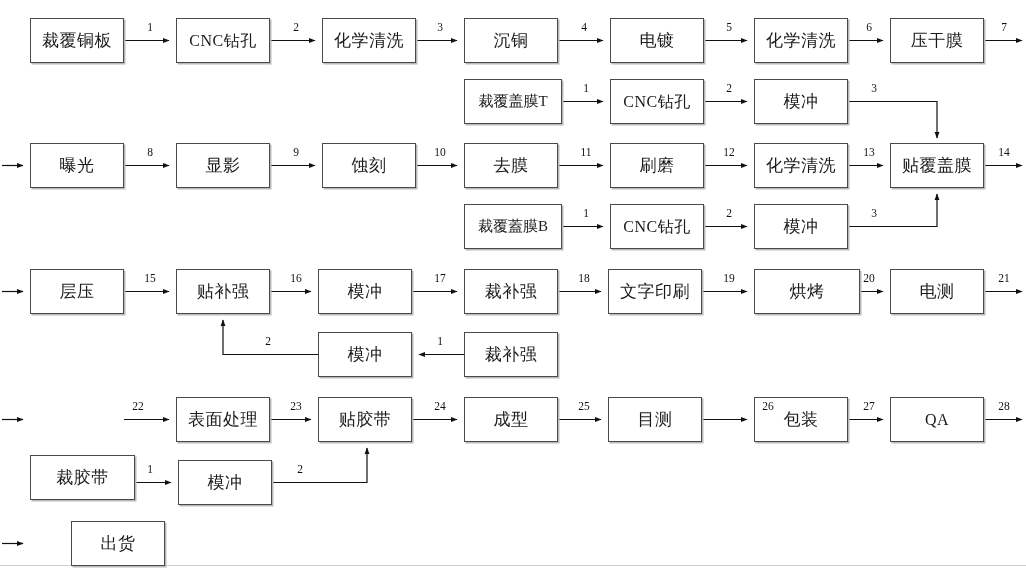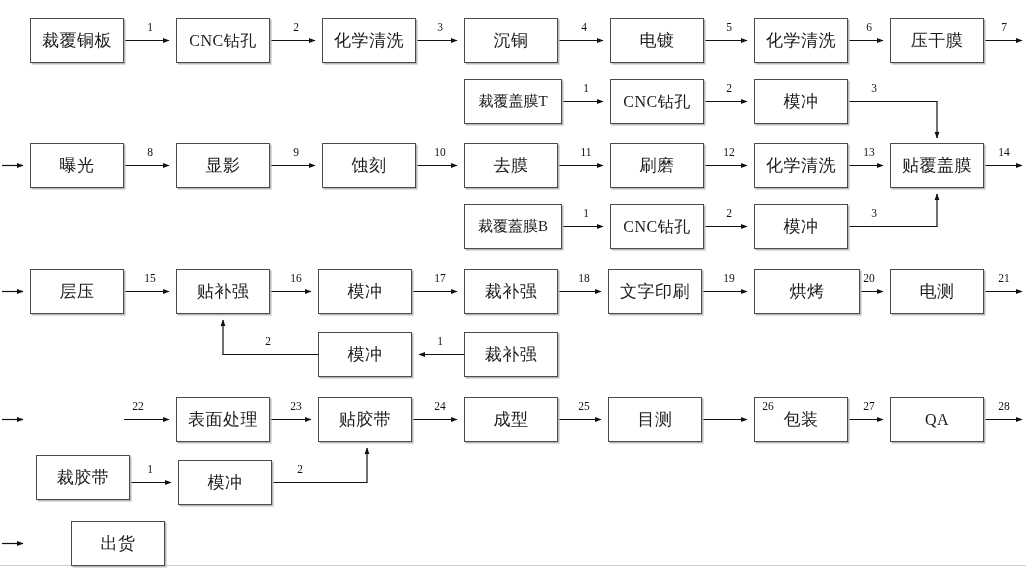--- a/index.html
+++ b/index.html
@@ -233,21 +233,21 @@
     </div>
     <div class="node" style="left: 608px; top: 397px; width: 94px; height: 45px;">
       <span class="node-label">目测</span>
     </div>
     <div class="node" style="left: 754px; top: 397px; width: 94px; height: 45px;">
       <span class="node-label">包装</span>
     </div>
     <div class="node" style="left: 890px; top: 397px; width: 94px; height: 45px;">
       <span class="node-label latin">QA</span>
     </div>
-    <div class="node" style="left: 30px; top: 455px; width: 94px; height: 45px; margin-left: 6px;">
+    <div class="node" style="left: 30px; top: 455px; width: 105px; height: 45px;">
       <span class="node-label">裁胶带</span>
     </div>
     <div class="node" style="left: 178px; top: 460px; width: 94px; height: 45px;">
       <span class="node-label">模冲</span>
     </div>
     <div class="node" style="left: 30px; top: 521px; width: 94px; height: 45px; margin-left: 41px;">
       <span class="node-label">出货</span>
     </div>
     <div class="edge-label" style="left: 150px; top: 33px;">1</div>
     <div class="edge-label" style="left: 296px; top: 33px;">2</div>

